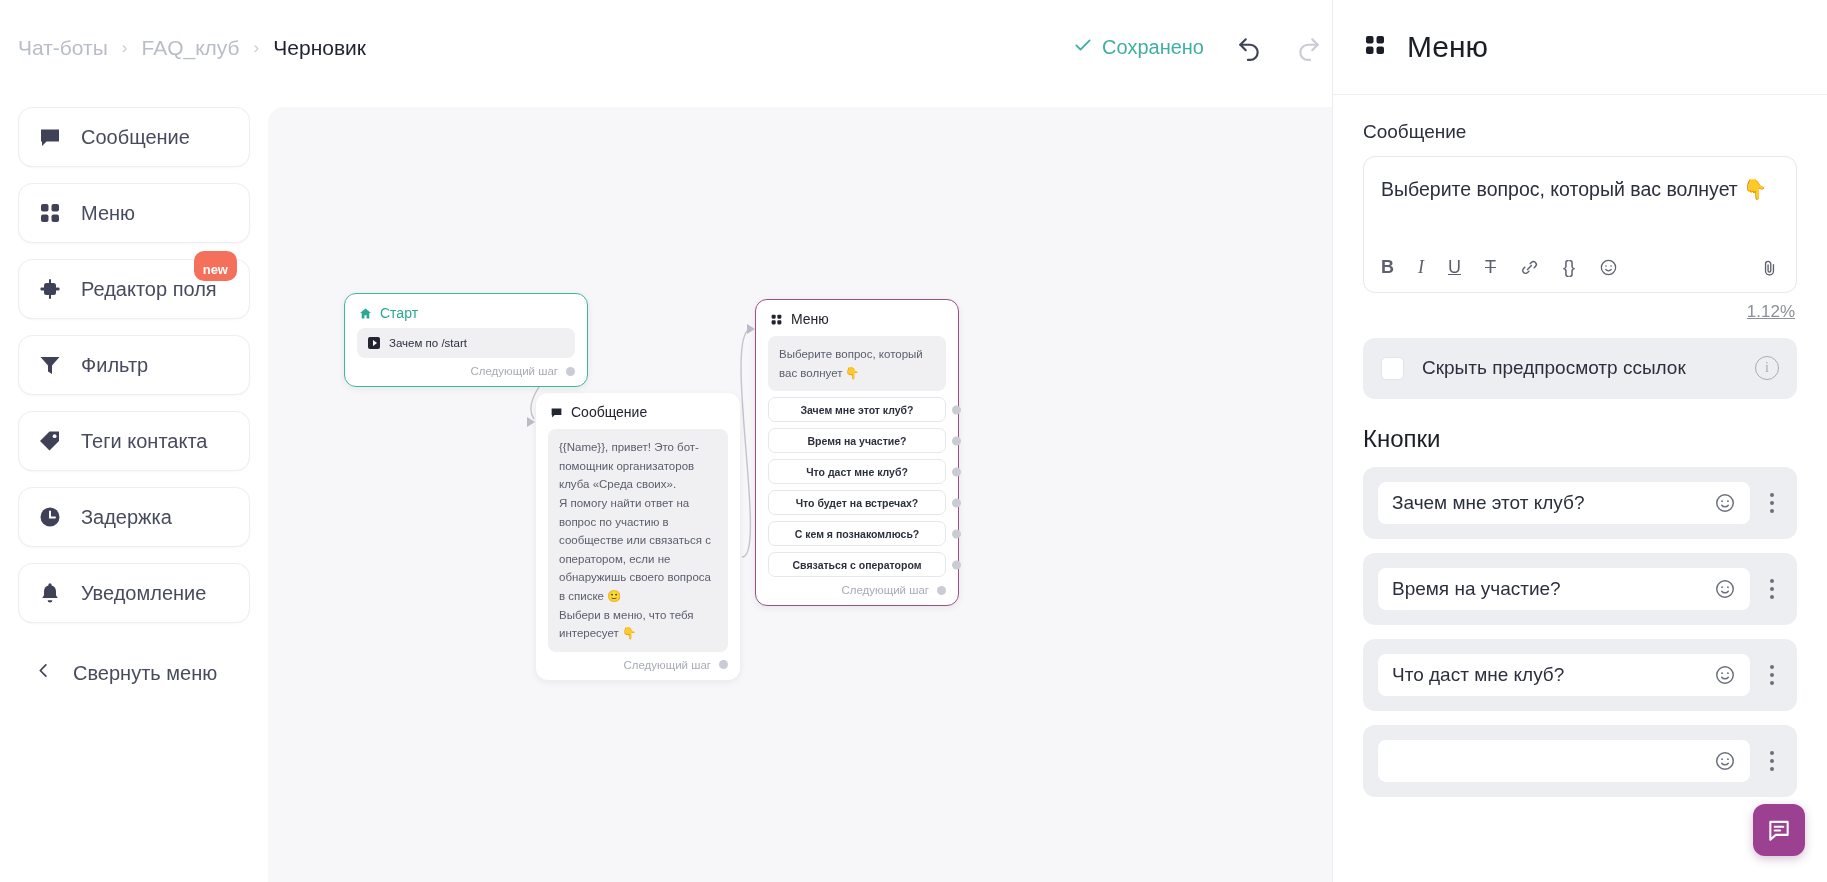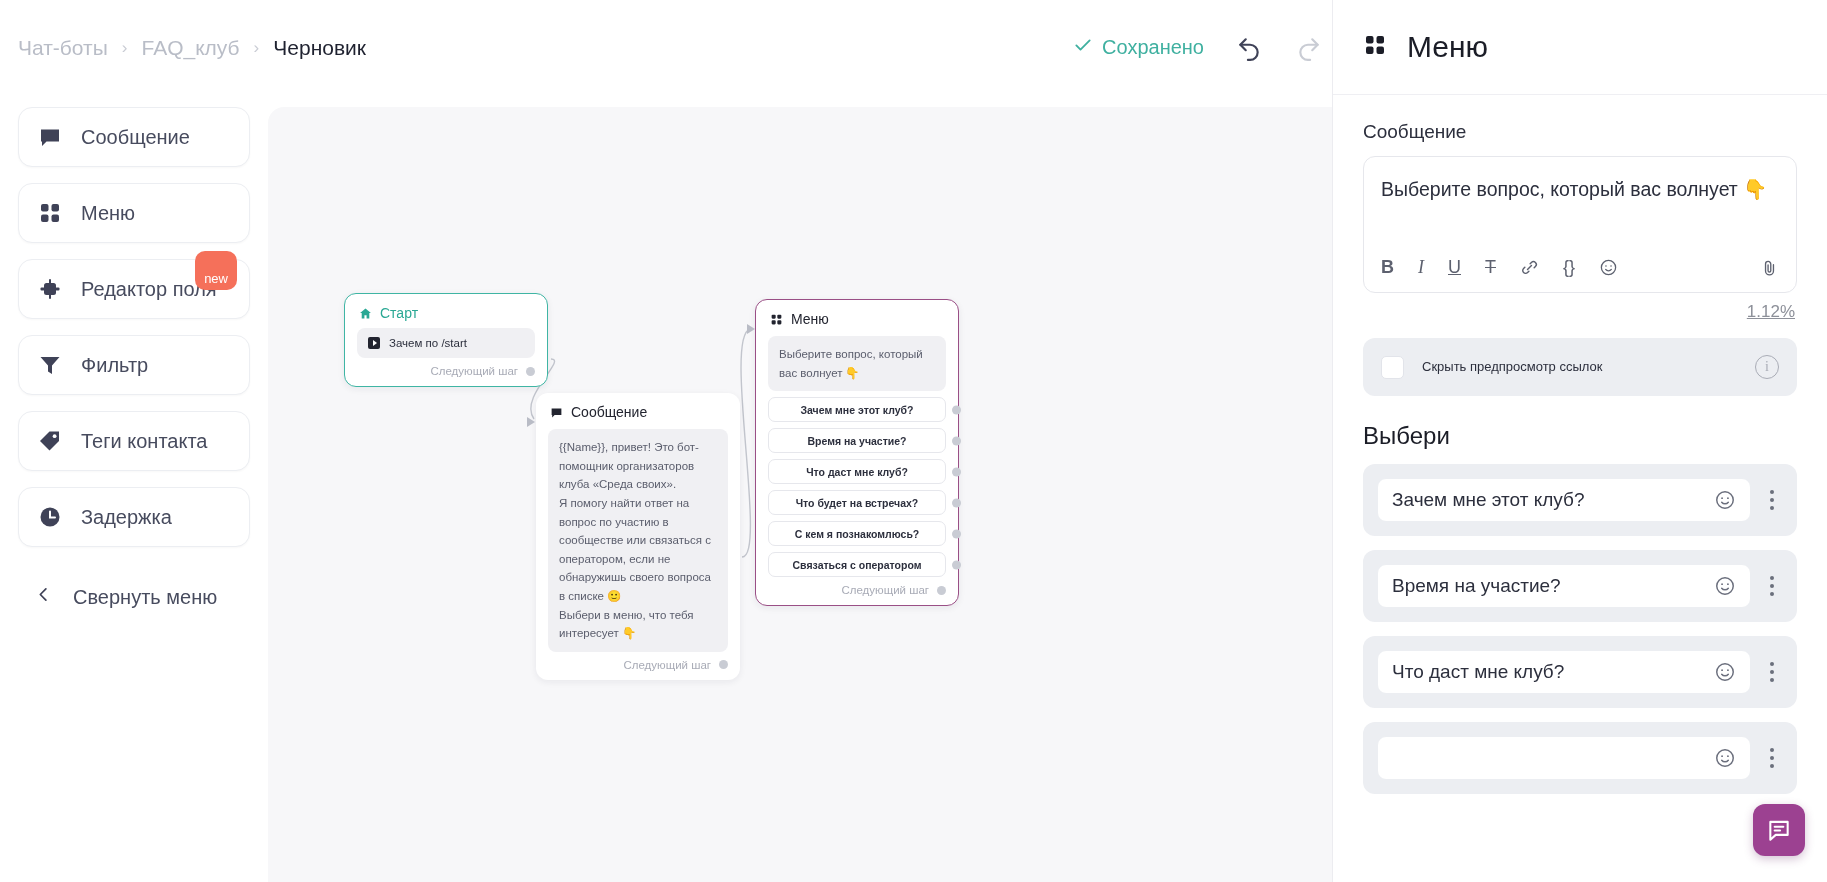--- a/index.html
+++ b/index.html
@@ -45,21 +45,21 @@
     display:flex; align-items:center; gap: 18px;
     padding: 0 18px; background:#fff; cursor:pointer;
     box-shadow: 0 1px 2px rgba(20,20,40,.03);
   }
   .side-item .s-ico { width: 26px; height:26px; display:flex; align-items:center; justify-content:center; color:#3f4257; flex:0 0 26px; }
   .side-item .s-ico svg { width:24px; height:24px; fill:#3f4257; }
   .side-label { font-size: 20px; color:#474b5e; }
   .badge-new {
     position:absolute; top: -9px; right: 12px;
     background:#f5705a; color:#fff; font-size: 13px; line-height:1;
-    padding: 21px 9px 5px 9px; border-radius: 10px; font-weight:400;
+    padding: 12px 9px 5px 9px; border-radius: 10px; font-weight:700;
   }
   .collapse {
     margin-top: 22px; display:flex; align-items:center; gap: 20px;
     padding-left: 16px; cursor:pointer;
   }
   .collapse svg { width: 19px; height:19px; stroke:#3f4257; fill:none; stroke-width:2.2; }
   .collapse span { font-size: 20px; color:#474b5e; }
 
   
   .canvas {
@@ -79,21 +79,21 @@
     margin: 2px 12px 0 12px; background:#f0f0f3; border-radius: 8px;
     padding: 9px 11px; font-size: 11.5px; color:#5a5d6c; line-height: 1.62;
   }
   .next-step {
     display:flex; align-items:center; justify-content:flex-end; gap:8px;
     padding: 7px 12px 9px 12px; font-size: 11.5px; color:#a8abb6;
   }
   .dot { width:9px; height:9px; border-radius:50%; background:#c9ccd4; display:inline-block; }
 
   
-  #node-start { left: 76px; top: 186px; width: 204px; border: 1.6px solid #3fb5a4; }
+  #node-start { left: 76px; top: 186px; width: 244px; border: 1.6px solid #3fb5a4; }
   #node-start .node-title { color:#2aa894; }
   .start-row {
     margin: 0 12px; background:#f0f0f3; border-radius:8px;
     display:flex; align-items:center; gap: 9px; padding: 9px 11px;
     font-size: 11.5px; color:#2c2f3d;
   }
   .start-row .sq { width:12px; height:12px; background:#22242f; border-radius:2px; display:flex; align-items:center; justify-content:center; }
   .start-row .sq::after { content:""; width:0; height:0; border-left:4px solid #fff; border-top:3px solid transparent; border-bottom:3px solid transparent; margin-left:1px;}
 
   
@@ -150,21 +150,21 @@
   .tool-s { text-decoration: line-through; }
   .tool-spacer { flex:1; }
 
   .counter { text-align:right; font-size: 17px; color:#8d9099; margin: 9px 2px 0 0; text-decoration: underline; }
 
   .hide-prev {
     margin-top: 16px; background:#eceef2; border-radius: 12px;
     display:flex; align-items:center; gap: 18px; padding: 17px 18px;
   }
   .chk { width: 23px; height:23px; background:#fff; border-radius:5px; border:1px solid #e2e4ea; flex:0 0 23px; cursor:pointer; }
-  .hide-prev-label { font-size: 13px; color:#2c2f3d; line-height:1.4; flex:1; }
+  .hide-prev-label { font-size: 19px; color:#2c2f3d; line-height:1.4; flex:1; }
   .info-ico { width:24px; height:24px; border-radius:50%; border:1.6px solid #a9acb6; color:#a9acb6; font-size:14px; display:flex; align-items:center; justify-content:center; flex:0 0 24px; font-family:"Liberation Serif", serif; }
 
   .buttons-label { font-size: 24px; color:#1b1d27; margin: 26px 0 14px 0; }
   .btn-row {
     background:#eceef2; border-radius: 12px; padding: 14px 14px;
     display:flex; align-items:center; gap: 10px; margin-bottom: 14px;
   }
   .btn-input {
     flex:1; background:#fff; border:1px solid #eceef2; border-radius: 9px;
     height: 44px; display:flex; align-items:center; padding: 0 14px; gap:8px;
@@ -284,20 +284,29 @@
         <div class="side-item">
           <span class="s-ico">
             <svg viewBox="0 0 24 24">
                 <circle cx="12" cy="12" r="9.5"></circle>
                 <path d="M12 6.5v6h5" stroke="#fff" stroke-width="2" fill="none" stroke-linecap="round"></path>
               </svg>
           </span>
           <span class="side-label">Задержка</span>
         </div>
 
+        <div class="side-item">
+          <span class="s-ico">
+            <svg viewBox="0 0 24 24">
+                <path d="M12 2.2a1.6 1.6 0 0 1 1.6 1.6v.7A6.2 6.2 0 0 1 18 10.3v4l1.8 2.6H4.2L6 14.3v-4a6.2 6.2 0 0 1 4.4-5.8v-.7A1.6 1.6 0 0 1 12 2.2z"></path>
+                <path d="M9.6 19.2h4.8a2.4 2.4 0 0 1-4.8 0z"></path>
+              </svg>
+          </span>
+          <span class="side-label">Уведомление</span>
+        </div>
 
         <div class="collapse">
           <span>
             <svg viewBox="0 0 24 24" stroke-linecap="round" stroke-linejoin="round">
                 <path d="M15 5l-7 7 7 7"></path>
               </svg>
           </span>
           <span>Свернуть меню</span>
         </div>
       </div>
@@ -446,21 +455,21 @@
       </div>
 
       <div class="counter">1.12%</div>
 
       <div class="hide-prev">
         <span class="chk"></span>
         <span class="hide-prev-label">Скрыть предпросмотр ссылок</span>
         <span class="info-ico">i</span>
       </div>
 
-      <div class="buttons-label">Выбери</div>
+      <div class="buttons-label">Кнопки</div>
 
       <div class="btn-row">
         <div class="btn-input">
           <span class="btn-input-text">Зачем мне этот клуб?</span>
           <span class="smile">
             <svg viewBox="0 0 24 24" fill="none" stroke="#6b6f7d" stroke-width="1.6">
                 <circle cx="12" cy="12" r="9"></circle>
                 <circle cx="8.8" cy="10" r="1" fill="#6b6f7d" stroke="none"></circle>
                 <circle cx="15.2" cy="10" r="1" fill="#6b6f7d" stroke="none"></circle>
                 <path d="M8.4 14.4a4.6 4.6 0 0 0 7.2 0" stroke-linecap="round"></path>

